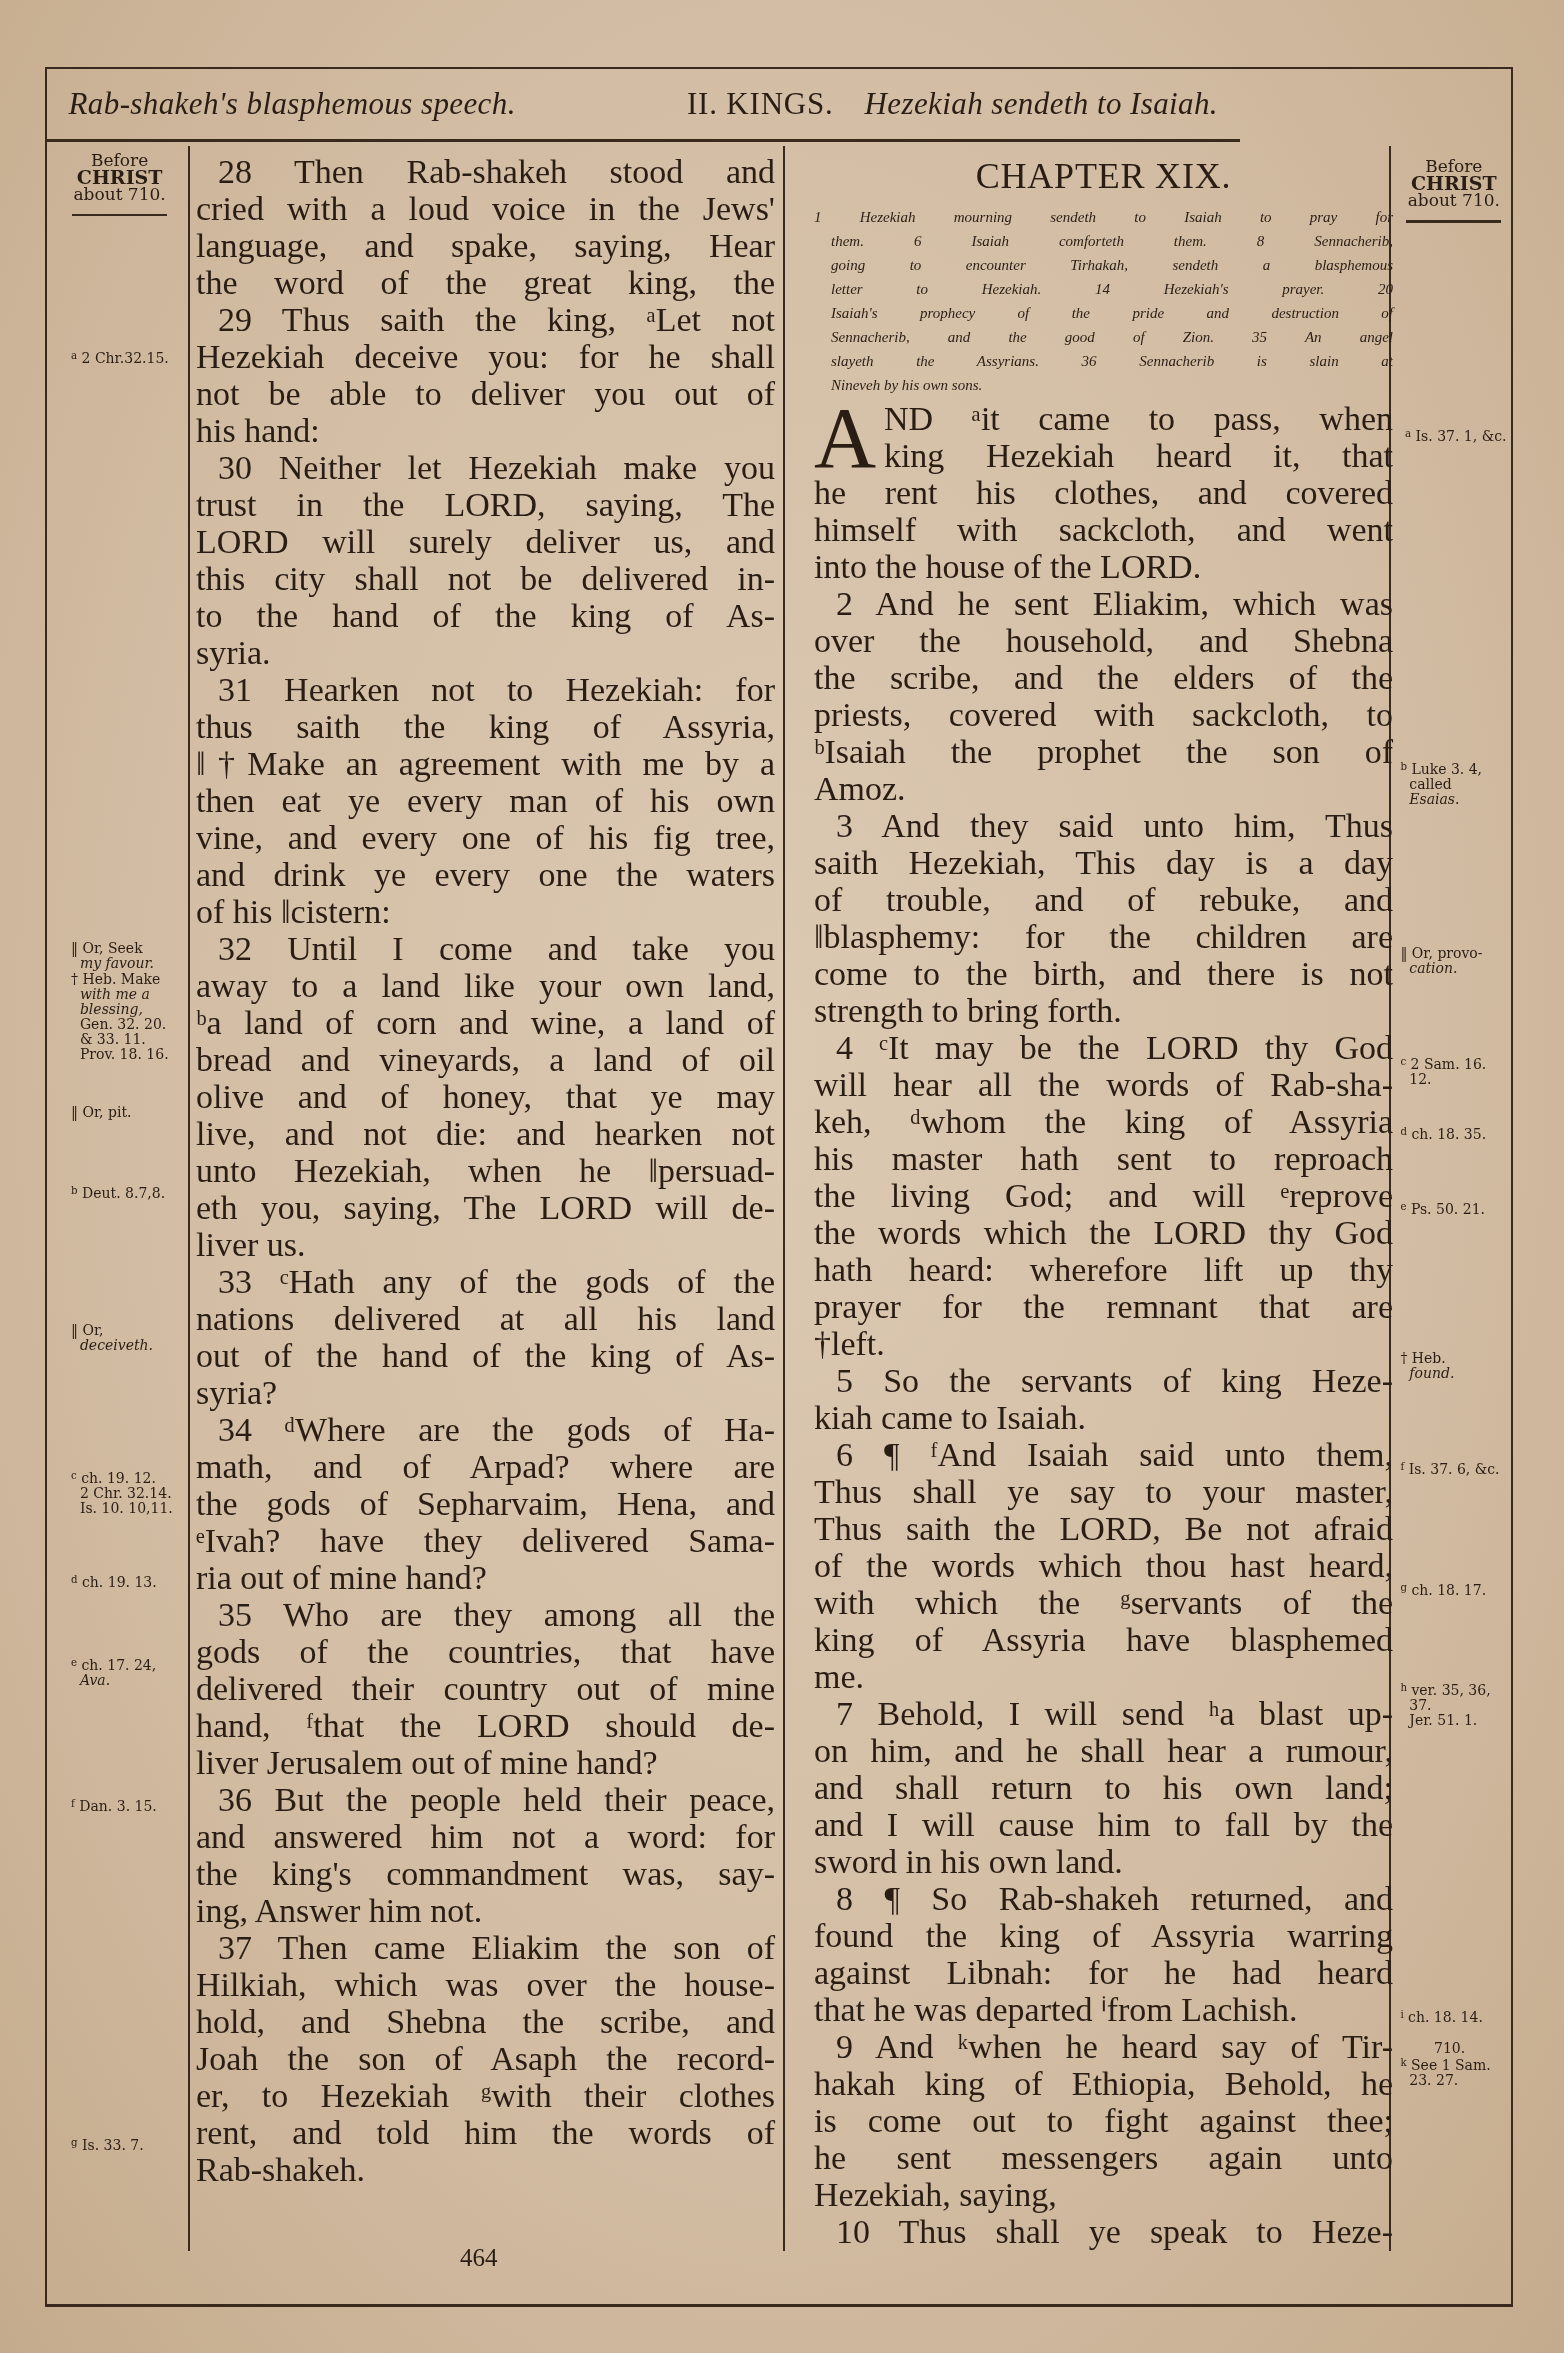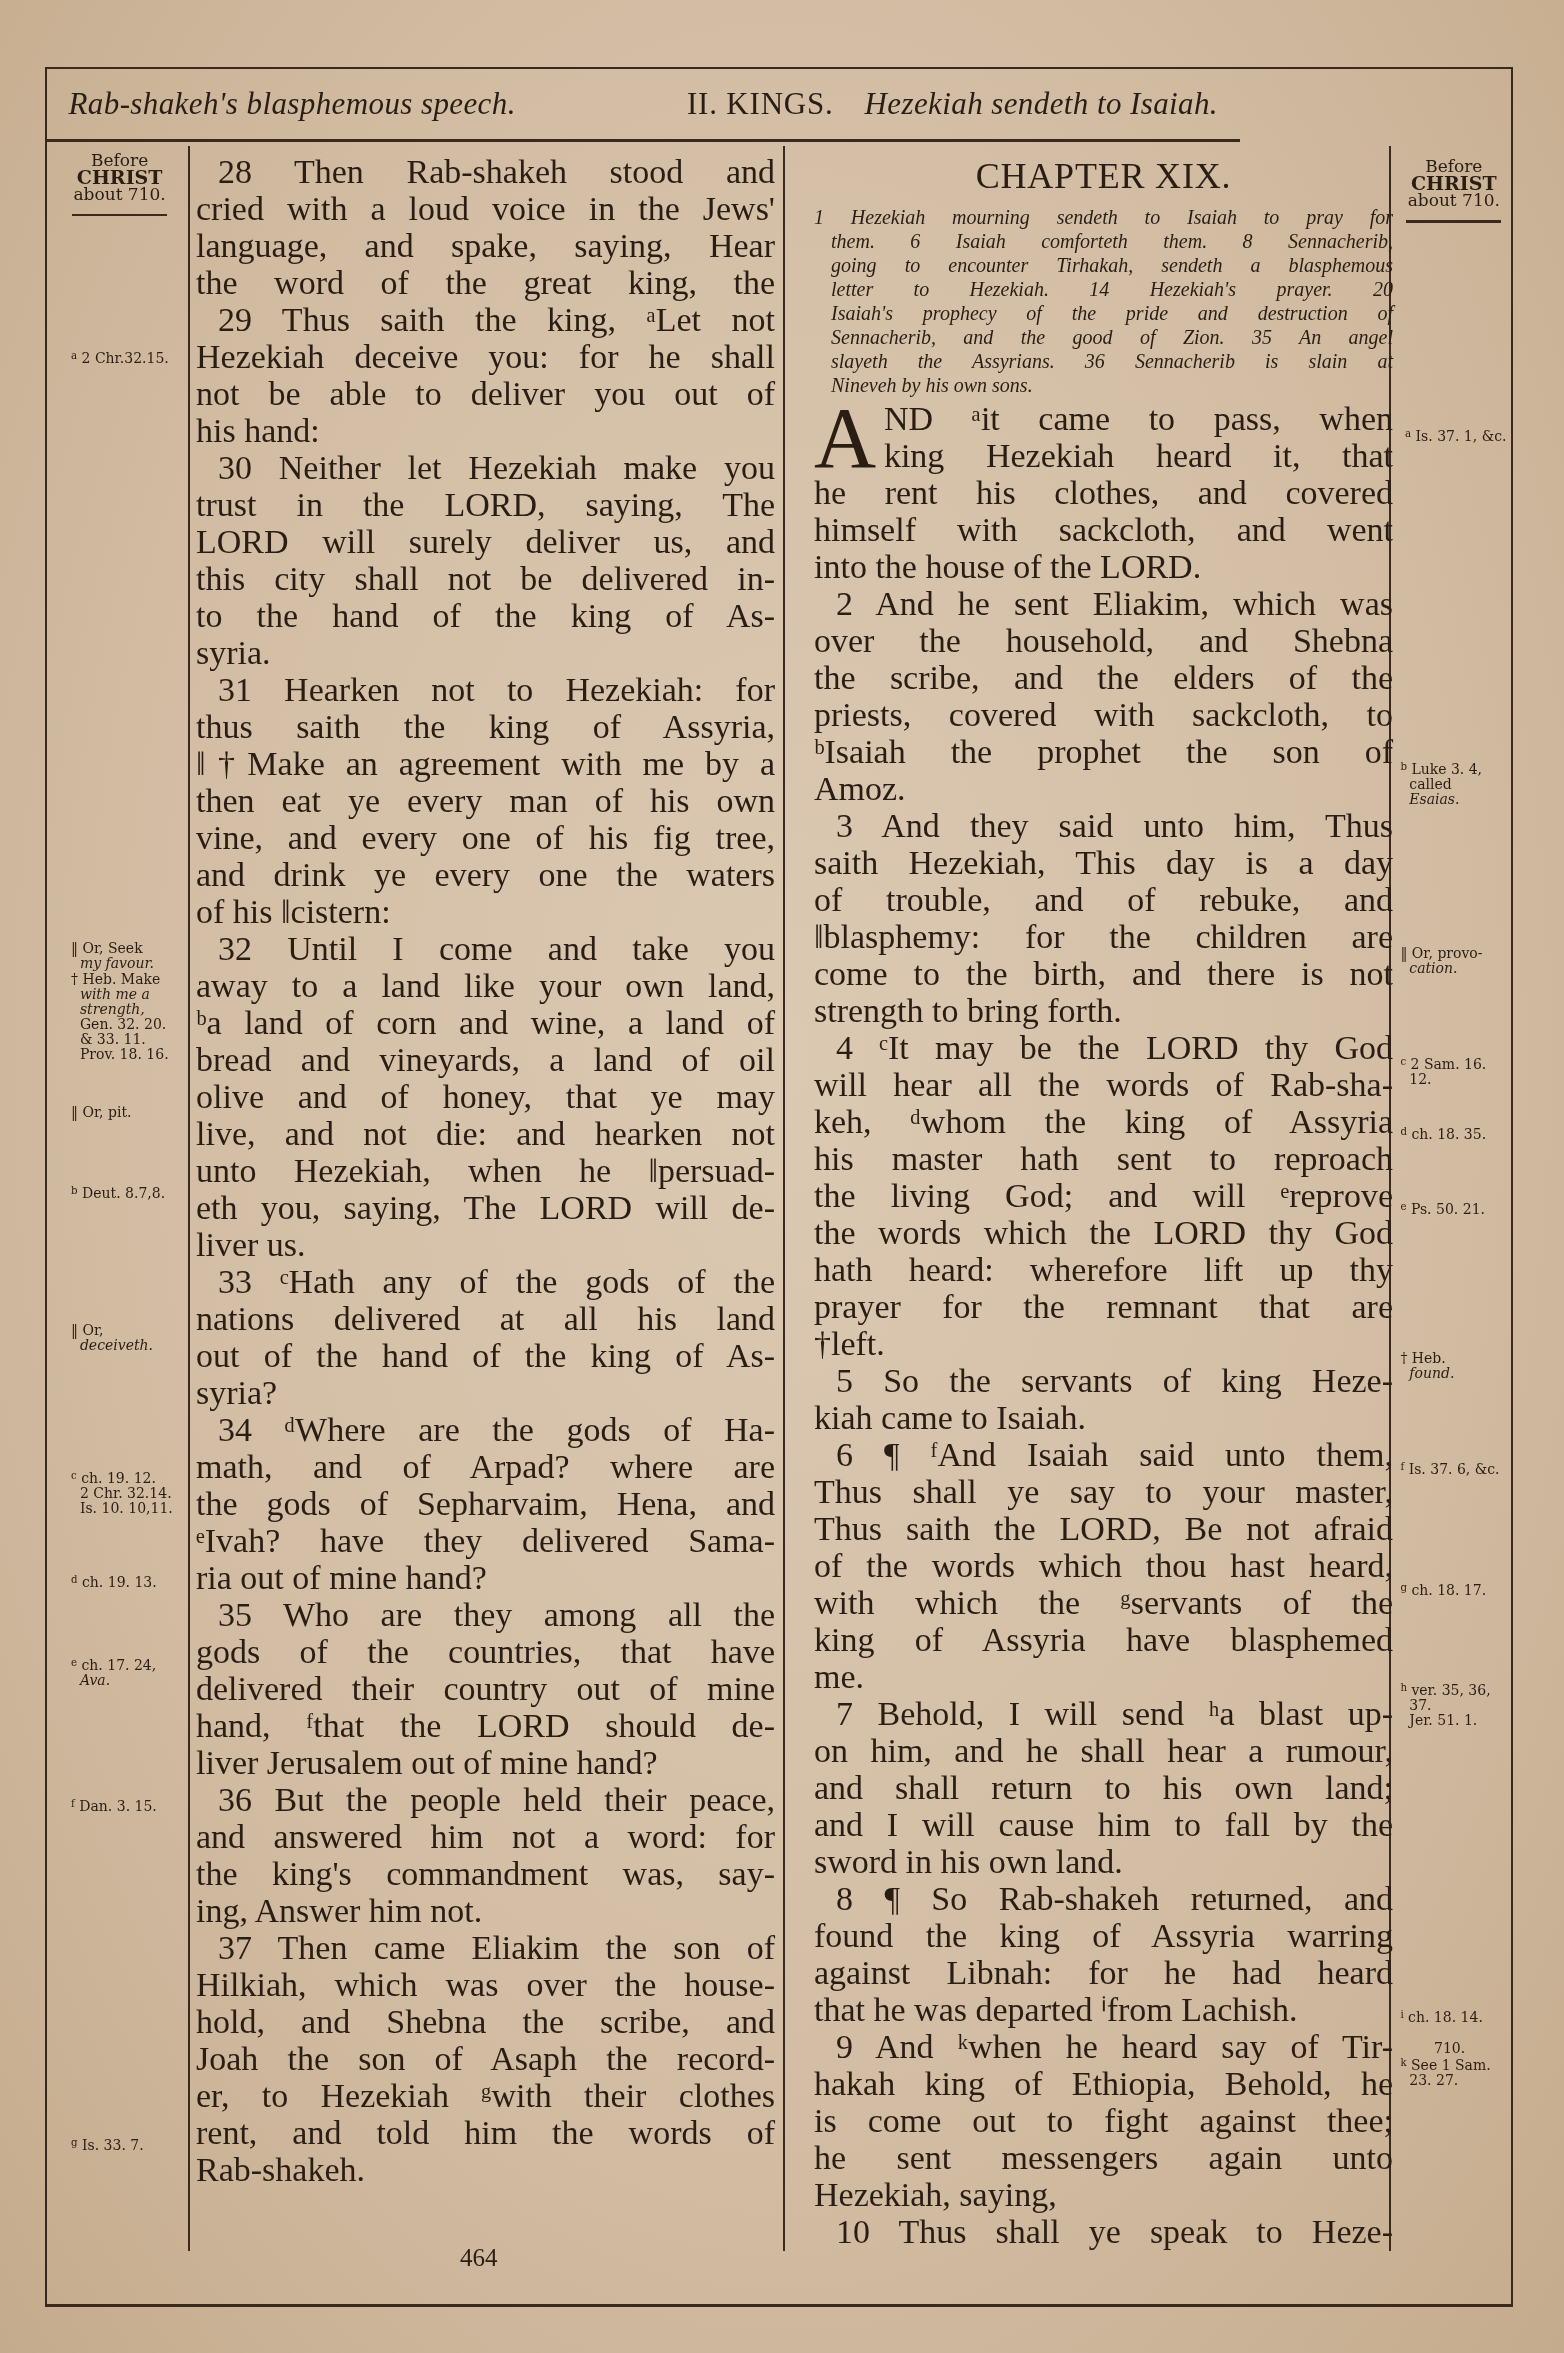--- a/index.html
+++ b/index.html
@@ -38,21 +38,21 @@
   .note i { font-style:italic;margin-top:16px; }
   .sup { font-size:10.2px; vertical-align:top; line-height:10.2px; }
   .text-col {
     position:absolute; font-family:"Liberation Serif", serif; font-size:34px; line-height:37px;
     color:#2a1d14;
   }
   .line { display:block; white-space:nowrap; text-align:justify; text-align-last:justify; height:37px; }
   .line.last { text-align-last:left; }
   .line.indent { padding-left:22px; }
   .ch-title { font-family:"Liberation Serif", serif; font-size:36px; text-align:center; letter-spacing:0.8px; }
-  .summary { font-family:"Liberation Serif", serif; font-style:italic; font-size:20px; line-height:24px; }
+  .summary { font-family:"Liberation Serif", serif; font-style:italic; font-size:15px; line-height:24px; }
   .summary .line { height:24px; }
   .dropcap { float:left; font-size:86px; line-height:72px; margin-right:7.8px; margin-top:1.6px; }
   .page-num { position:absolute; left:460px; top:2244px; font-family:"Liberation Serif", serif; font-size:25px; }
 </style>
 </head>
 <body>
 
 <div class="frame"></div>
 
 <div class="header">
@@ -67,21 +67,21 @@
 
 <div class="margin-col" style="left:49px; top:149px; width:139px; height:2113px;">
   <div class="bc" style="position:absolute; left:15.6px; top:3.1px; width:110px;">
     <div>Before</div>
     <div class="big">CHRIST</div>
     <div>about 710.</div>
     <div class="bc-rule"></div>
   </div>
   <div class="note" style="left:22px; top:202px;"><span class="sup">a</span> <span>2 Chr.32.15.</span></div>
   <div class="note" style="left:22px; top:792px;"><span>‖</span> <span>Or, Seek</span><br>&nbsp;&nbsp;<i>my favour.</i></div>
-  <div class="note" style="left:22px; top:823px;"><span>†</span> <span>Heb. Make</span><br>&nbsp;&nbsp;<i>with me a</i><br>&nbsp;&nbsp;<i>strength,</i><br>&nbsp;&nbsp;<span>Gen. 32. 20.</span><br>&nbsp;&nbsp;<span>&amp; 33. 11.</span><br>&nbsp;&nbsp;<span>Prov. 18. 16.</span></div>
+  <div class="note" style="left:22px; top:823px;"><span>†</span> <span>Heb. Make</span><br>&nbsp;&nbsp;<i>with me a</i><br>&nbsp;&nbsp;<i>blessing,</i><br>&nbsp;&nbsp;<span>Gen. 32. 20.</span><br>&nbsp;&nbsp;<span>&amp; 33. 11.</span><br>&nbsp;&nbsp;<span>Prov. 18. 16.</span></div>
   <div class="note" style="left:22px; top:956px;"><span>‖</span> <span>Or, pit.</span></div>
   <div class="note" style="left:22px; top:1037px;"><span class="sup">b</span> <span>Deut. 8.7,8.</span></div>
   <div class="note" style="left:22px; top:1174px;"><span>‖</span> <span>Or,</span><br>&nbsp;&nbsp;<i>deceiveth.</i></div>
   <div class="note" style="left:22px; top:1322px;"><span class="sup">c</span> <span>ch. 19. 12.</span><br>&nbsp;&nbsp;<span>2 Chr. 32.14.</span><br>&nbsp;&nbsp;<span>Is. 10. 10,11.</span></div>
   <div class="note" style="left:22px; top:1426px;"><span class="sup">d</span> <span>ch. 19. 13.</span></div>
   <div class="note" style="left:22px; top:1509px;"><span class="sup">e</span> <span>ch. 17. 24,</span><br>&nbsp;&nbsp;<i>Ava.</i></div>
   <div class="note" style="left:22px; top:1650px;"><span class="sup">f</span> <span>Dan. 3. 15.</span></div>
   <div class="note" style="left:22px; top:1989px;"><span class="sup">g</span> <span>Is. 33. 7.</span></div>
 </div>
 

